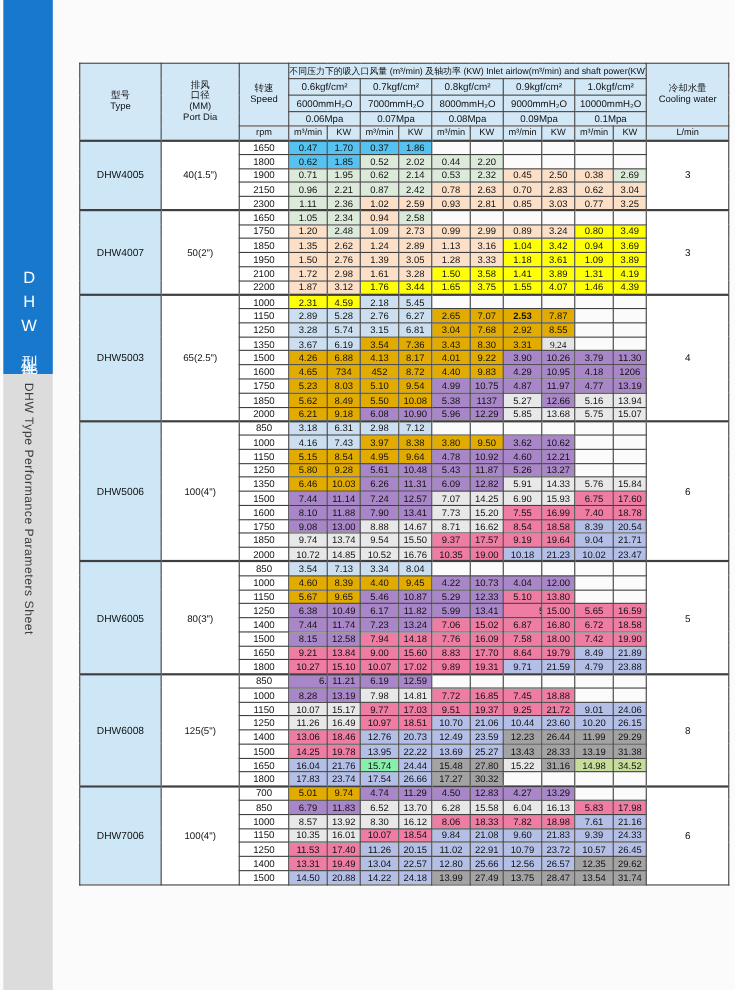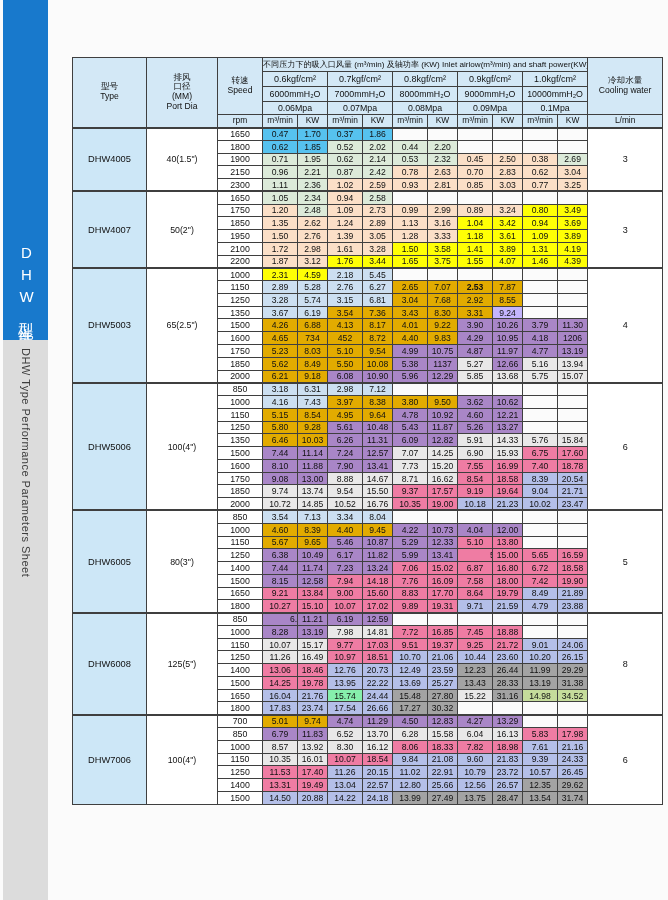--- a/index.html
+++ b/index.html
@@ -324,21 +324,21 @@
         </tr>
         <tr>
           <td class="rpm-cell">1350</td>
           <td style="background: rgb(204, 223, 241);">3.67</td>
           <td style="background: rgb(204, 223, 241);">6.19</td>
           <td style="background: rgb(226, 171, 0);">3.54</td>
           <td style="background: rgb(226, 171, 0);">7.36</td>
           <td style="background: rgb(226, 171, 0);">3.43</td>
           <td style="background: rgb(226, 171, 0);">8.30</td>
           <td style="background: rgb(226, 171, 0);">3.31</td>
-          <td style="background: #c4b5fd;">9.24</td>
+          <td style="background: #e5e5e5; font-family: Liberation Serif, serif;">9.24</td>
           <td></td>
           <td></td>
         </tr>
         <tr>
           <td class="rpm-cell">1500</td>
           <td style="background: rgb(226, 171, 0);">4.26</td>
           <td style="background: rgb(226, 171, 0);">6.88</td>
           <td style="background: rgb(226, 171, 0);">4.13</td>
           <td style="background: rgb(226, 171, 0);">8.17</td>
           <td style="background: rgb(226, 171, 0);">4.01</td>

